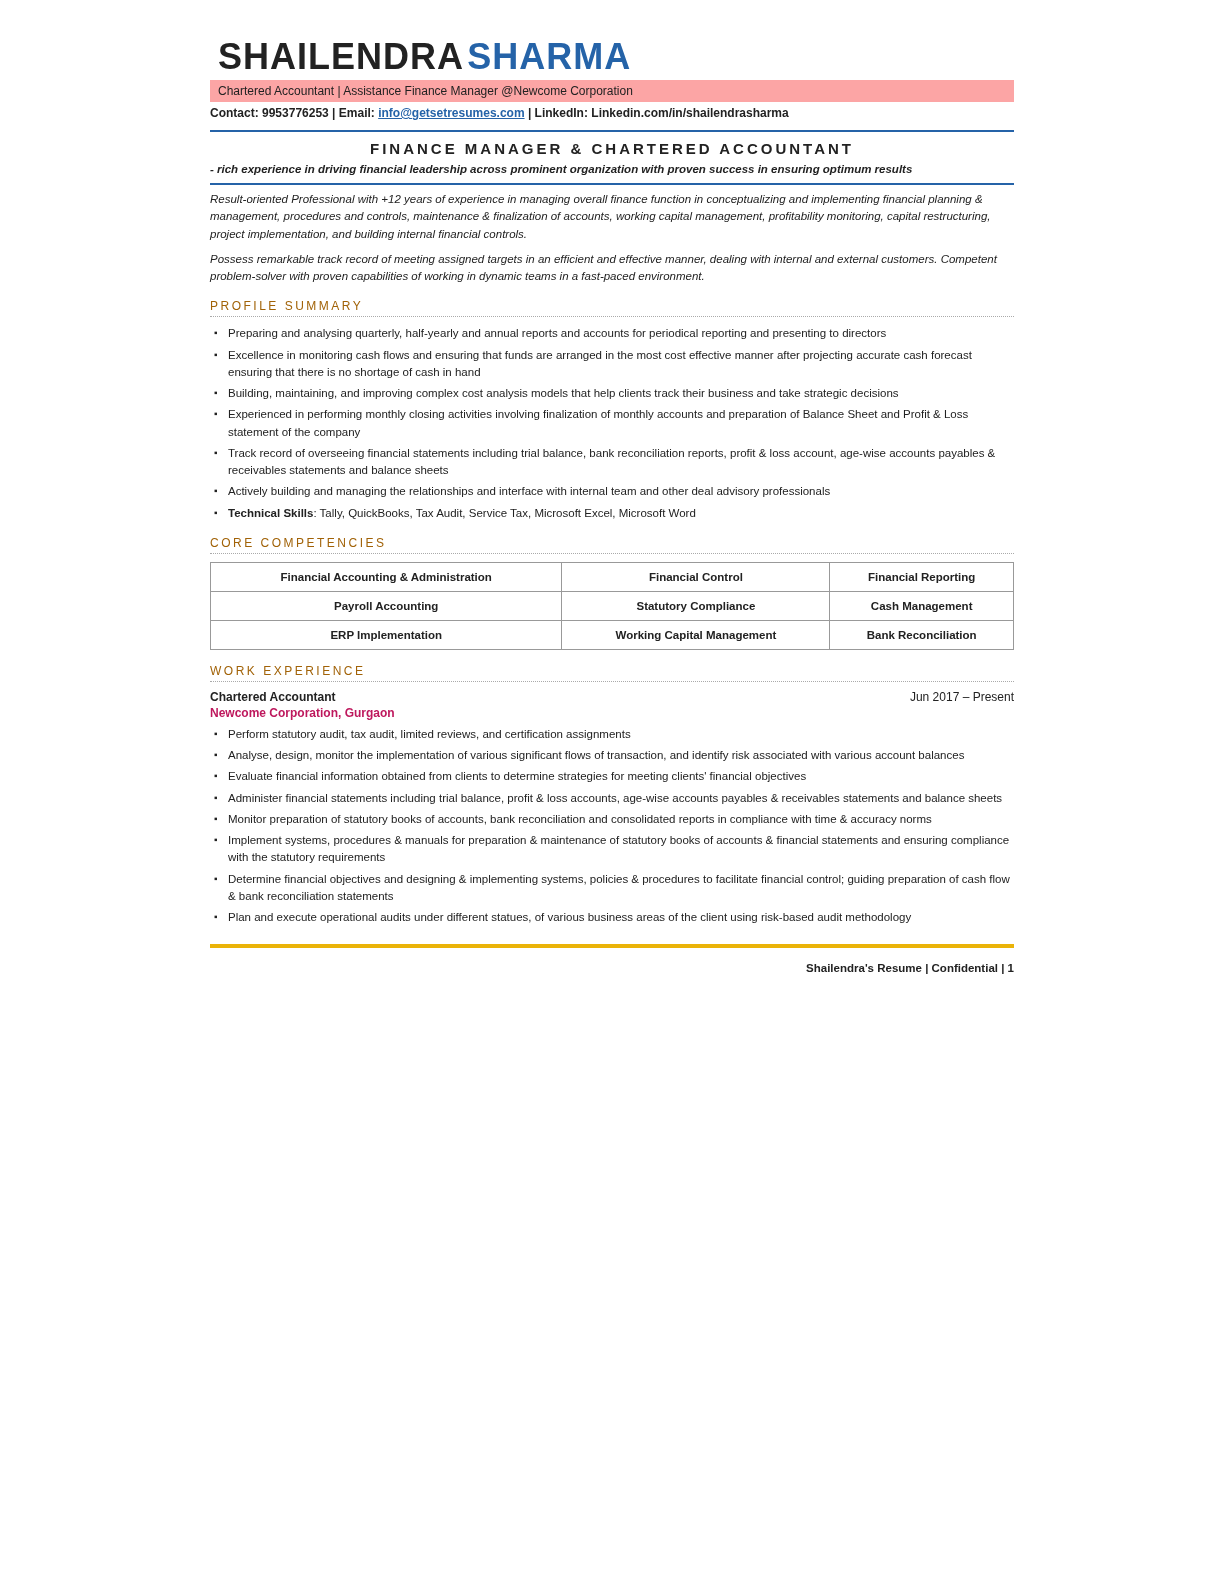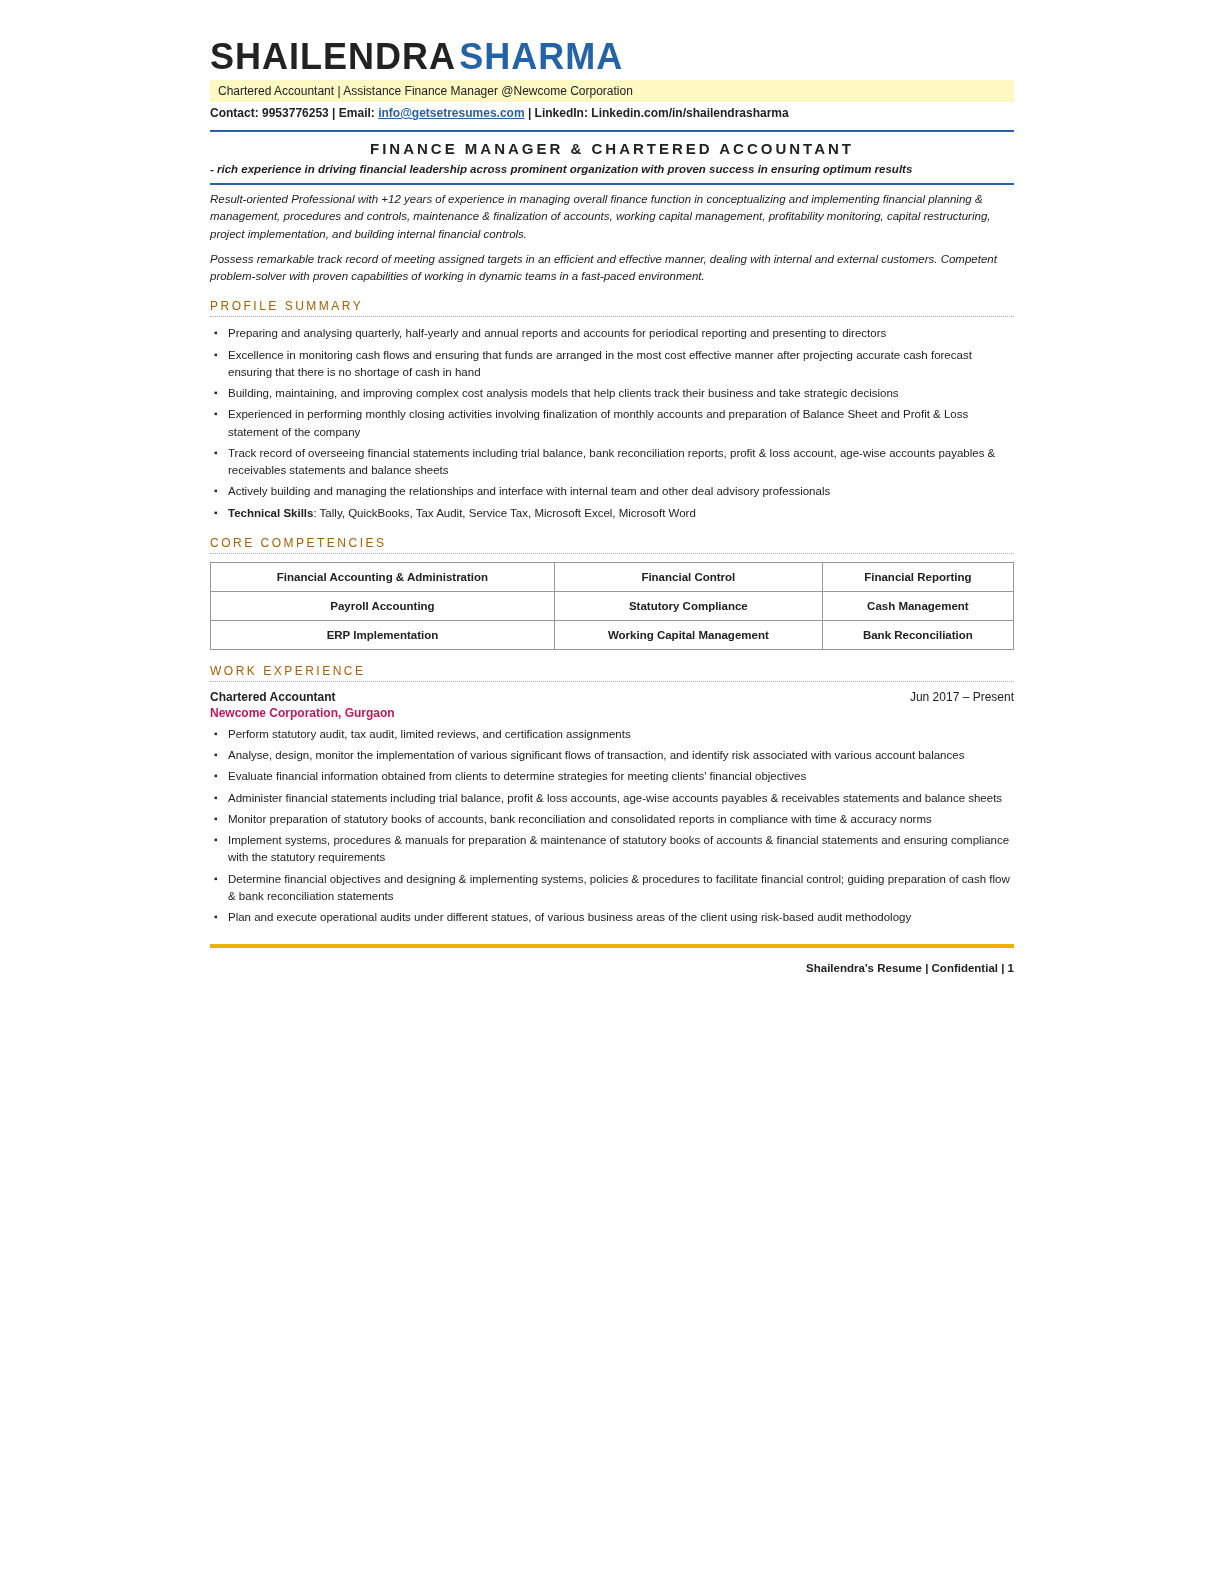--- a/index.html
+++ b/index.html
@@ -5,35 +5,35 @@
     * { margin: 0; padding: 0; box-sizing: border-box; }
     body {
       font-family: Arial, sans-serif;
       font-size: 12px;
       background: #fff;
       color: #222;
       width: 900px;
       margin: 0 auto;
       padding: 36px 48px 36px 48px;
     }
-    .name-block { margin-bottom: 2px; }
+    .name-block { margin-bottom: 2px; margin-left: 8px; }
     .name-first {
       font-size: 36px;
       font-weight: 900;
       color: #222;
       letter-spacing: 1px;
     }
     .name-last {
       font-size: 36px;
       font-weight: 900;
       color: #2563a8;
       letter-spacing: 1px;
     }
     .subtitle-bar {
-      background: #fef9c3;
+      background: #fca5a5;
       padding: 4px 8px;
       font-size: 12px;
       color: #222;
       margin-bottom: 4px;
     }
     .contact-bar {
       font-size: 12px;
       font-weight: bold;
       margin-bottom: 10px;
     }
@@ -92,21 +92,21 @@
       top: 0;
       font-size: 10px;
     }
     .competencies-table {
       width: 100%;
       border-collapse: collapse;
       margin-bottom: 8px;
     }
     .competencies-table td {
       border: 1px solid #999;
-      padding: 8px 8px;
+      padding: 8px 0;
       text-align: center;
       font-weight: bold;
       font-size: 11.5px;
     }
     .work-entry-header {
       display: flex;
       justify-content: space-between;
       align-items: flex-start;
       margin-bottom: 2px;
     }

